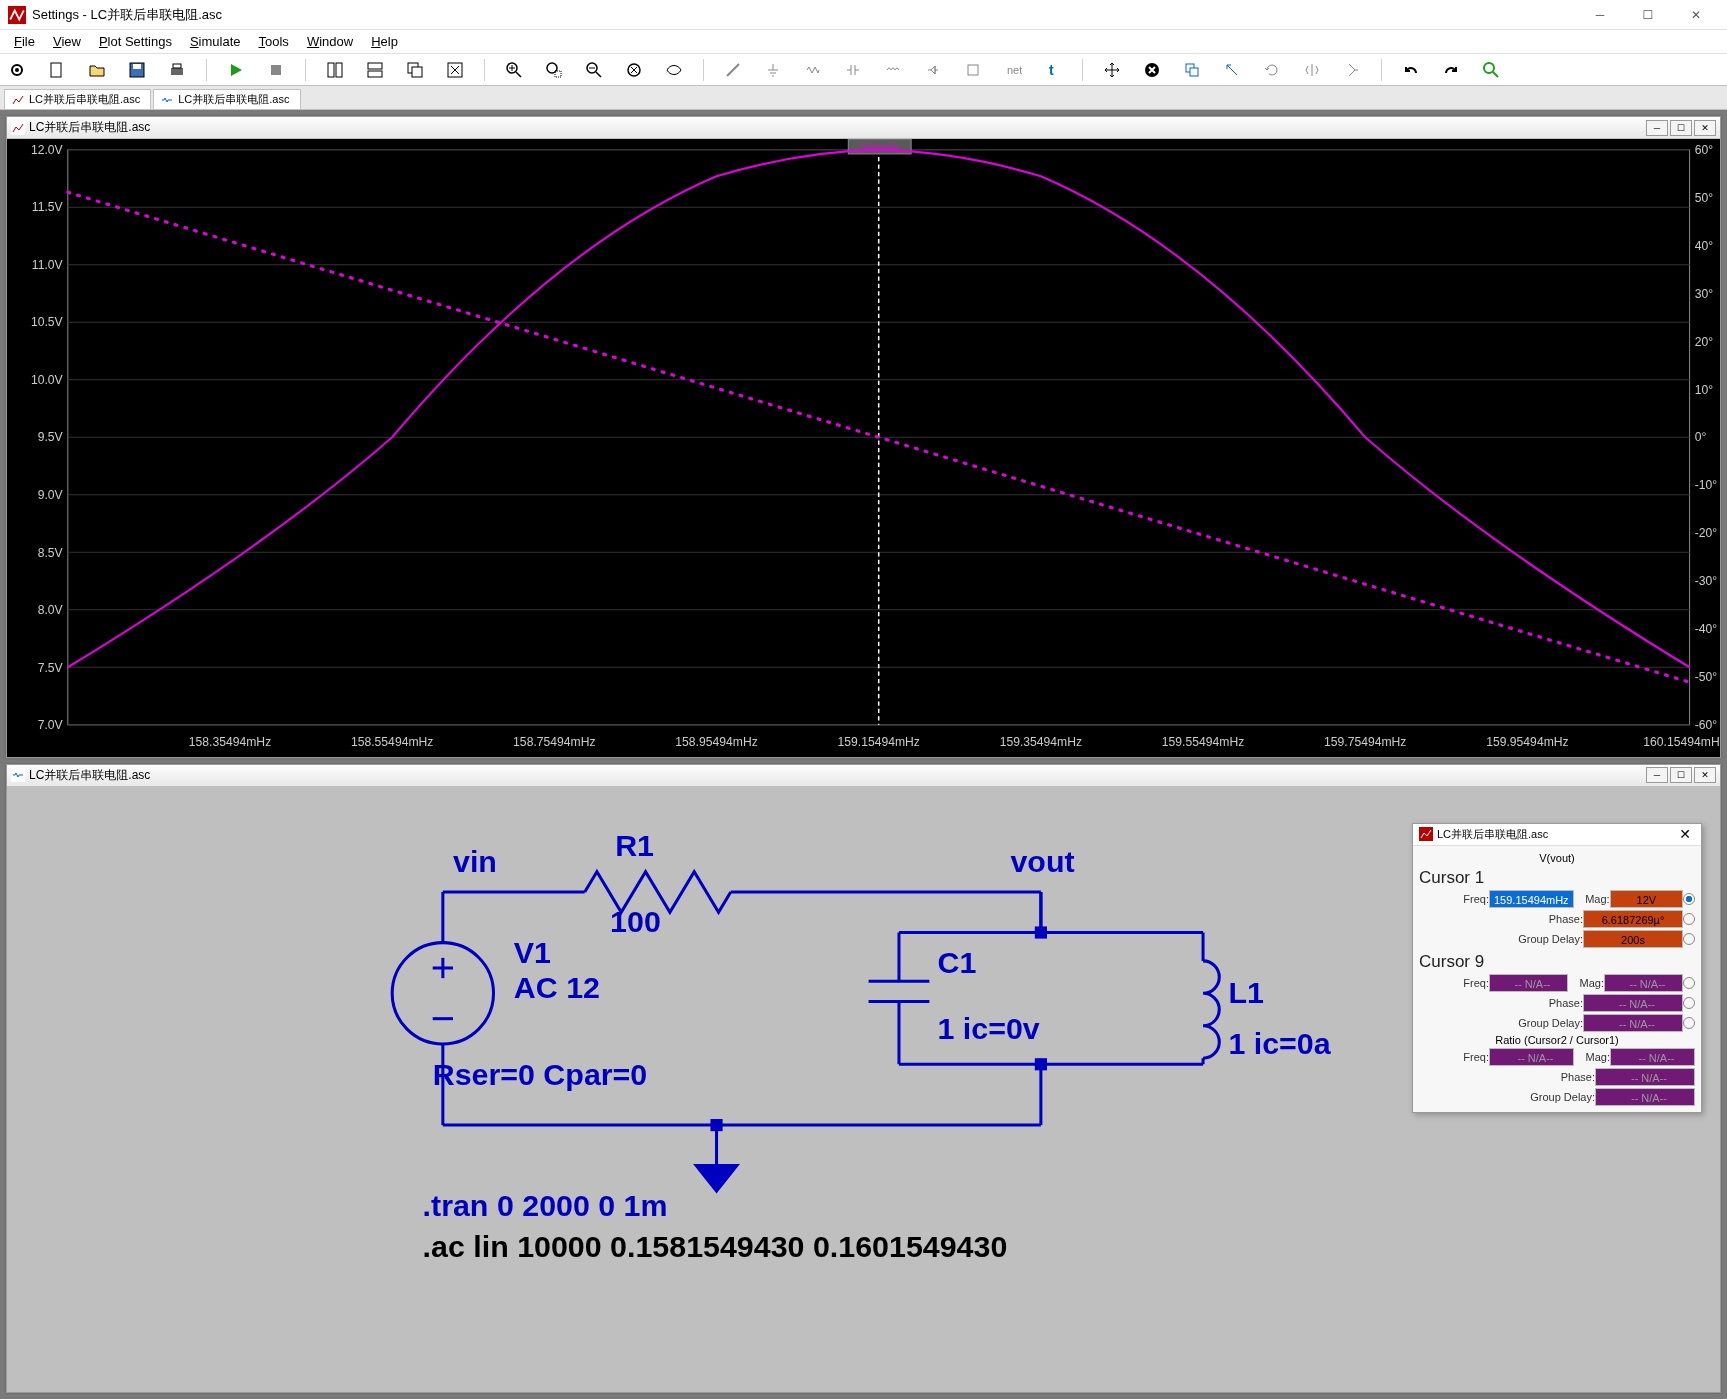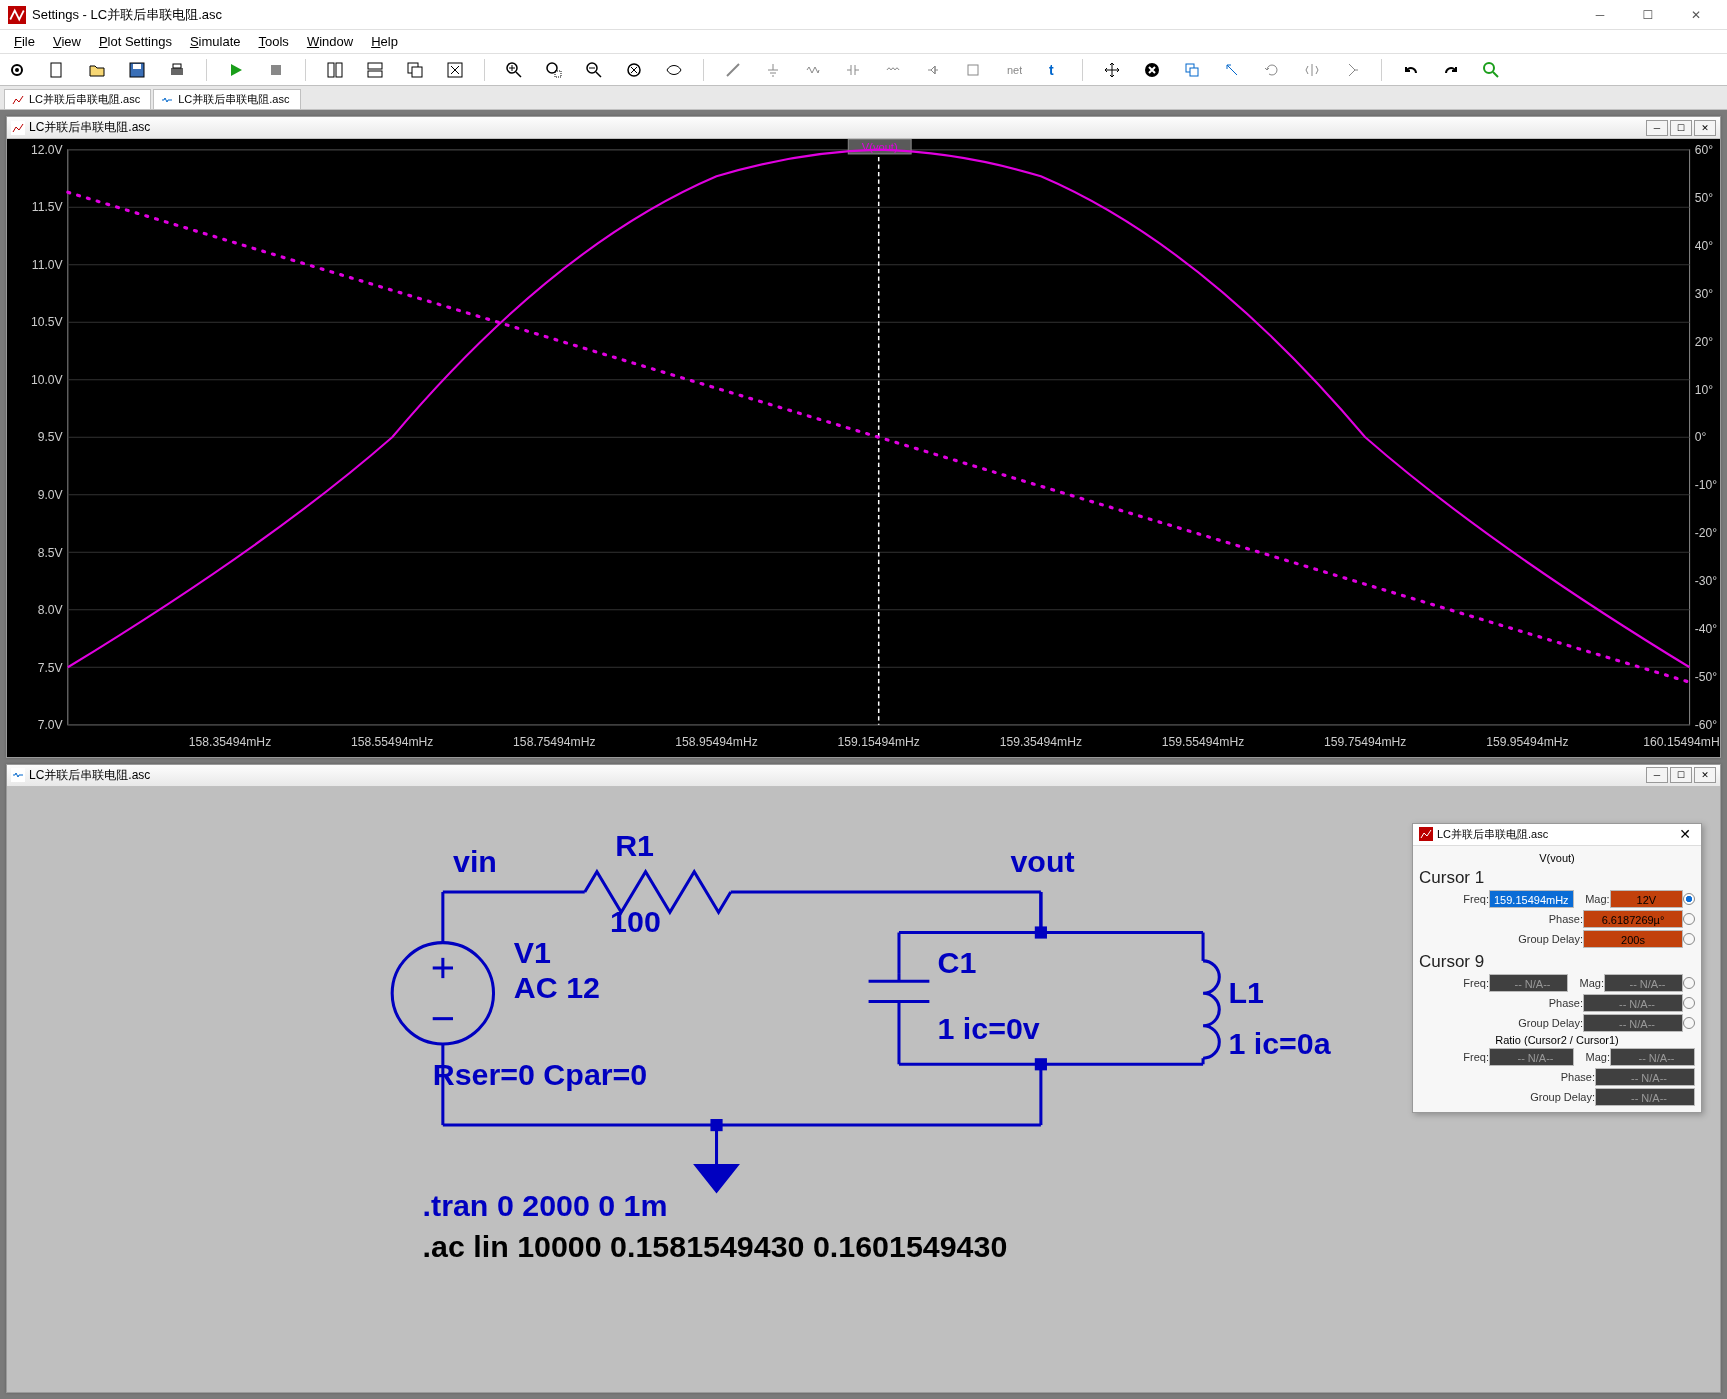--- a/index.html
+++ b/index.html
@@ -29,21 +29,21 @@
 .cursorpanel { position: absolute; right: 18px; top: 36px; width: 290px; background: #f7f7f7; border: 1px solid #999; box-shadow: 2px 2px 6px rgba(0,0,0,0.25); font-size: 11px; }
 .cursorpanel .cptitle { height: 22px; display: flex; align-items: center; padding: 0 6px; background: #fff; border-bottom: 1px solid #ddd; }
 .cursorpanel .cptitle .spacer { flex: 1; }
 .cursorpanel .cptitle .closex { cursor: pointer; font-size: 14px; padding: 0 4px; }
 .cursorpanel .body { padding: 4px 6px; }
 .cursorpanel .section { font-size: 17px; color: #222; margin: 4px 0 2px; }
 .cursorpanel .row { display: flex; align-items: center; gap: 0; margin: 2px 0; }
 .cursorpanel .row .lbl { width: 70px; text-align: right; color: #333; }
 .cursorpanel .row .val { flex: 1; background: #c2410c; border: 1px solid #bbb; padding: 1px 4px; text-align: center; height: 18px; line-height: 16px; }
 .cursorpanel .row .val.sel { background: #0a6cd6; color: #fff; }
-.cursorpanel .row .val.dim { color: #999; background: #404040; padding-left: 12px; }
+.cursorpanel .row .val.dim { color: #999; background: #701a75; padding-left: 12px; }
 .cursorpanel .row .radio { width: 12px; height: 12px; border-radius: 50%; border: 1px solid #888; }
 .cursorpanel .row .radio.active { background: radial-gradient(circle, #0a6cd6 40%, #fff 50%); }
 .cursorpanel .centerlbl { text-align: center; font-size: 11px; margin: 2px 0; }
 svg text { font-family: Arial, sans-serif; }
 .sch-label { font-family: Arial, sans-serif; font-weight: bold; fill: #0000c0; }
 .sch-dir { font-family: Arial, sans-serif; font-weight: bold; fill: #000; }
 </style>
 </head>
 <body>
 

